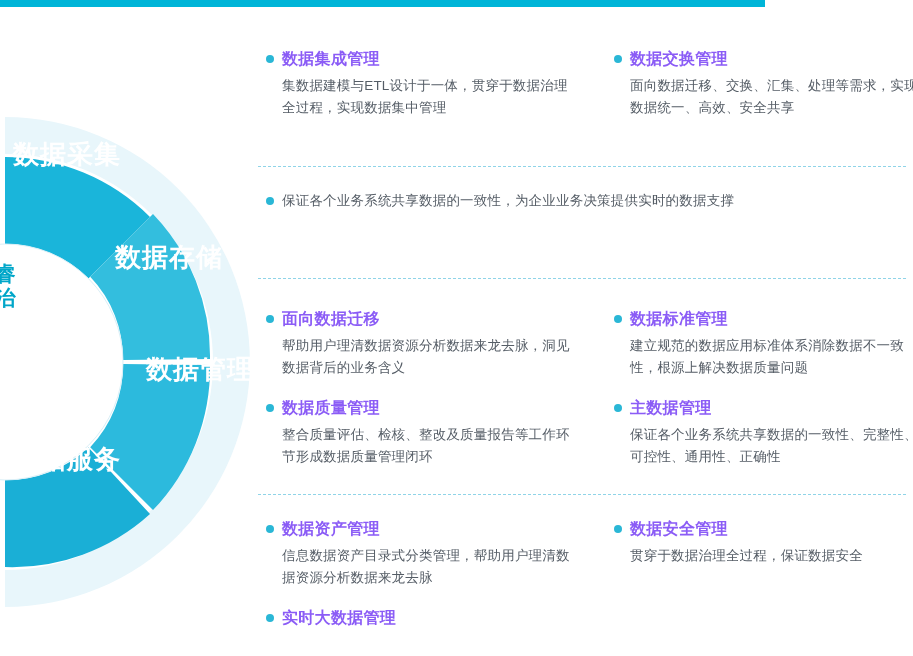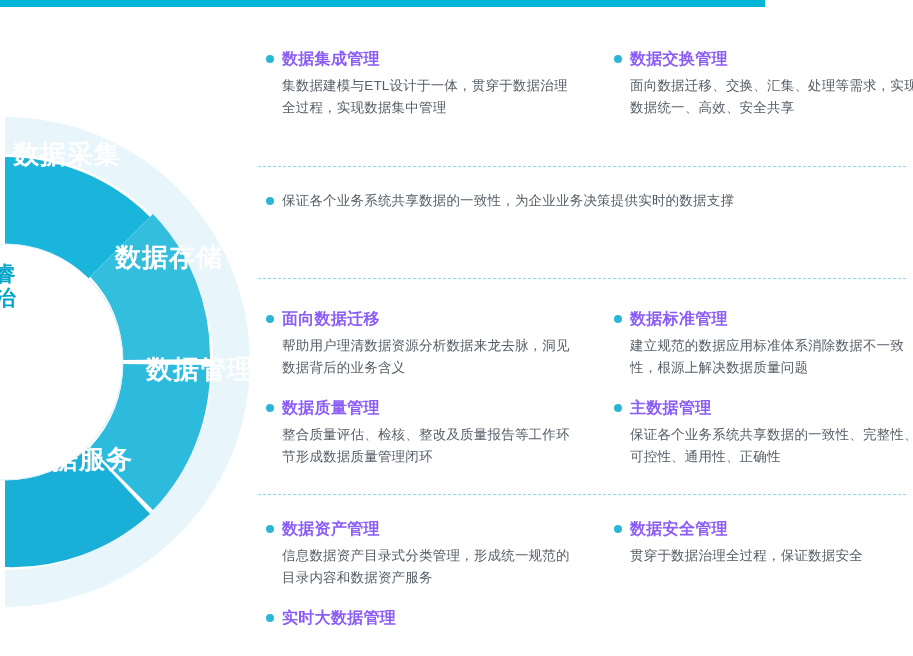--- a/index.html
+++ b/index.html
@@ -125,21 +125,21 @@
       <circle cx="0" cy="0" r="118" fill="none" stroke="#d9eff7" stroke-width="1"></circle>
     </g>
   </svg>
 
   <div class="wheel-center-label" style="left:200px; top:150px; width:100px;">睿
 治</div>
 
   <div class="wheel-label" style="left:258px; top:25px;">数据采集</div>
   <div class="wheel-label" style="left:360px; top:128px;">数据存储</div>
   <div class="wheel-label" style="left:372px; top:240px;margin-left:19px;">数据管理</div>
-  <div class="wheel-label" style="left:258px; top:330px;margin-left:12px;">数据服务</div>
+  <div class="wheel-label" style="left:258px; top:330px;">数据服务</div>
 </div>
 
 <div class="content">
 
   <div class="group" style="top:48px;">
     <div class="col left">
       <div class="item">
         <span class="bullet"></span>
         <div class="item-title">数据集成管理</div>
         <div class="item-desc">集数据建模与ETL设计于一体，贯穿于数据治理全过程，实现数据集中管理</div>
@@ -194,21 +194,21 @@
     </div>
   </div>
 
   <div class="divider" style="top:494px;"></div>
 
   <div class="group" style="top:518px;">
     <div class="col left">
       <div class="item">
         <span class="bullet"></span>
         <div class="item-title">数据资产管理</div>
-        <div class="item-desc">信息数据资产目录式分类管理，形成统一规范的目录内容和数据资产服务</div>
+        <div class="item-desc">信息数据资产目录式分类管理，帮助用户理清数据资源分析数据来龙去脉</div>
       </div>
       <div class="item">
         <span class="bullet"></span>
         <div class="item-title">实时大数据管理</div>
       </div>
     </div>
     <div class="col right">
       <div class="item">
         <span class="bullet"></span>
         <div class="item-title">数据安全管理</div>

